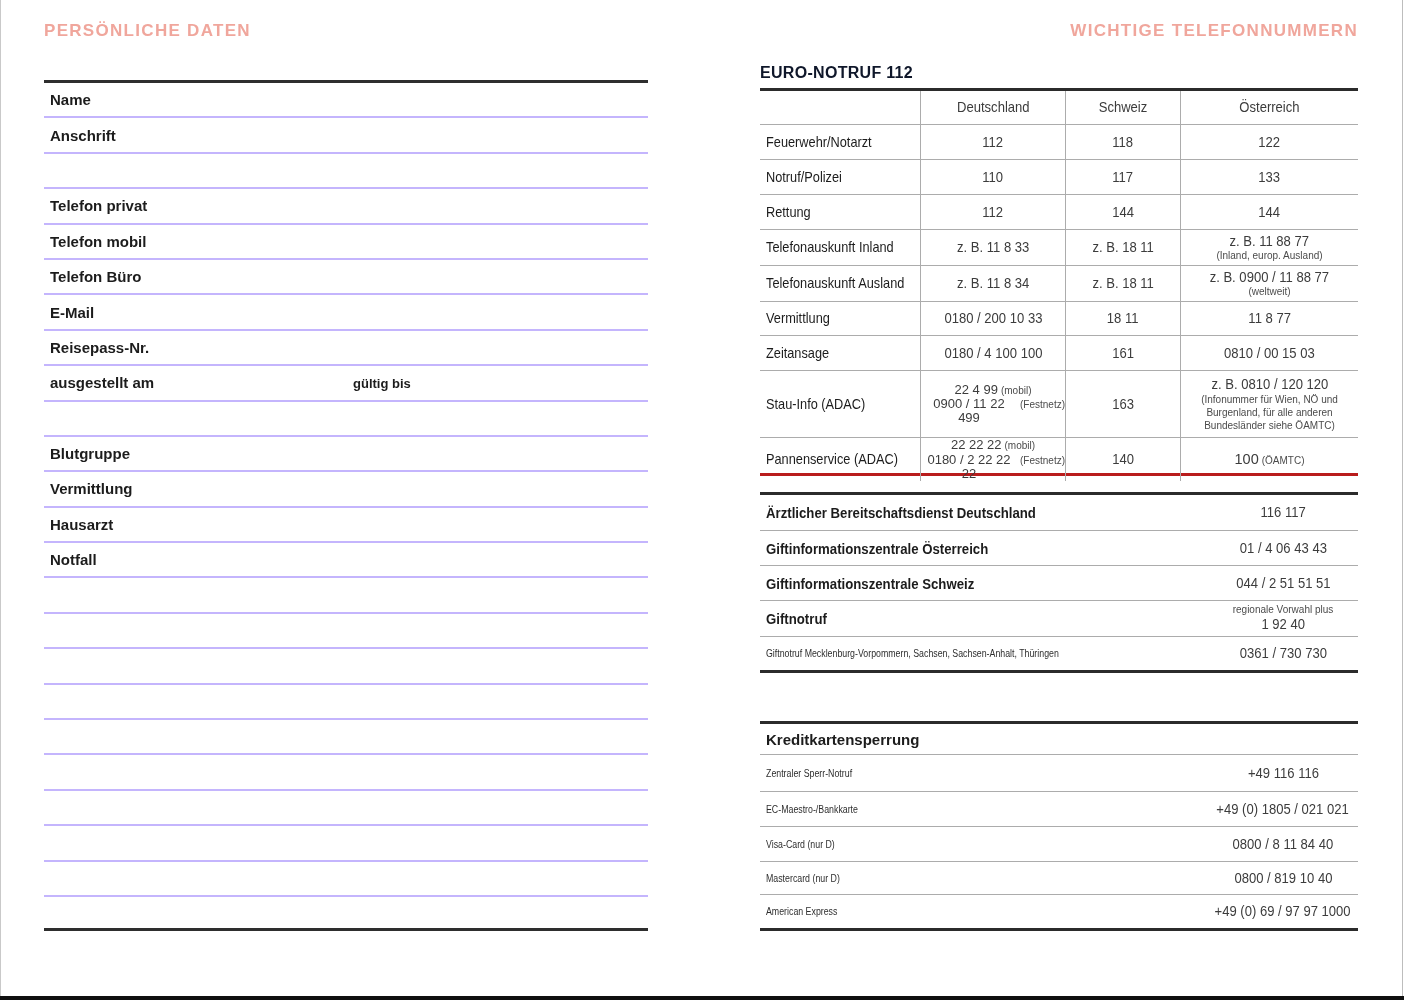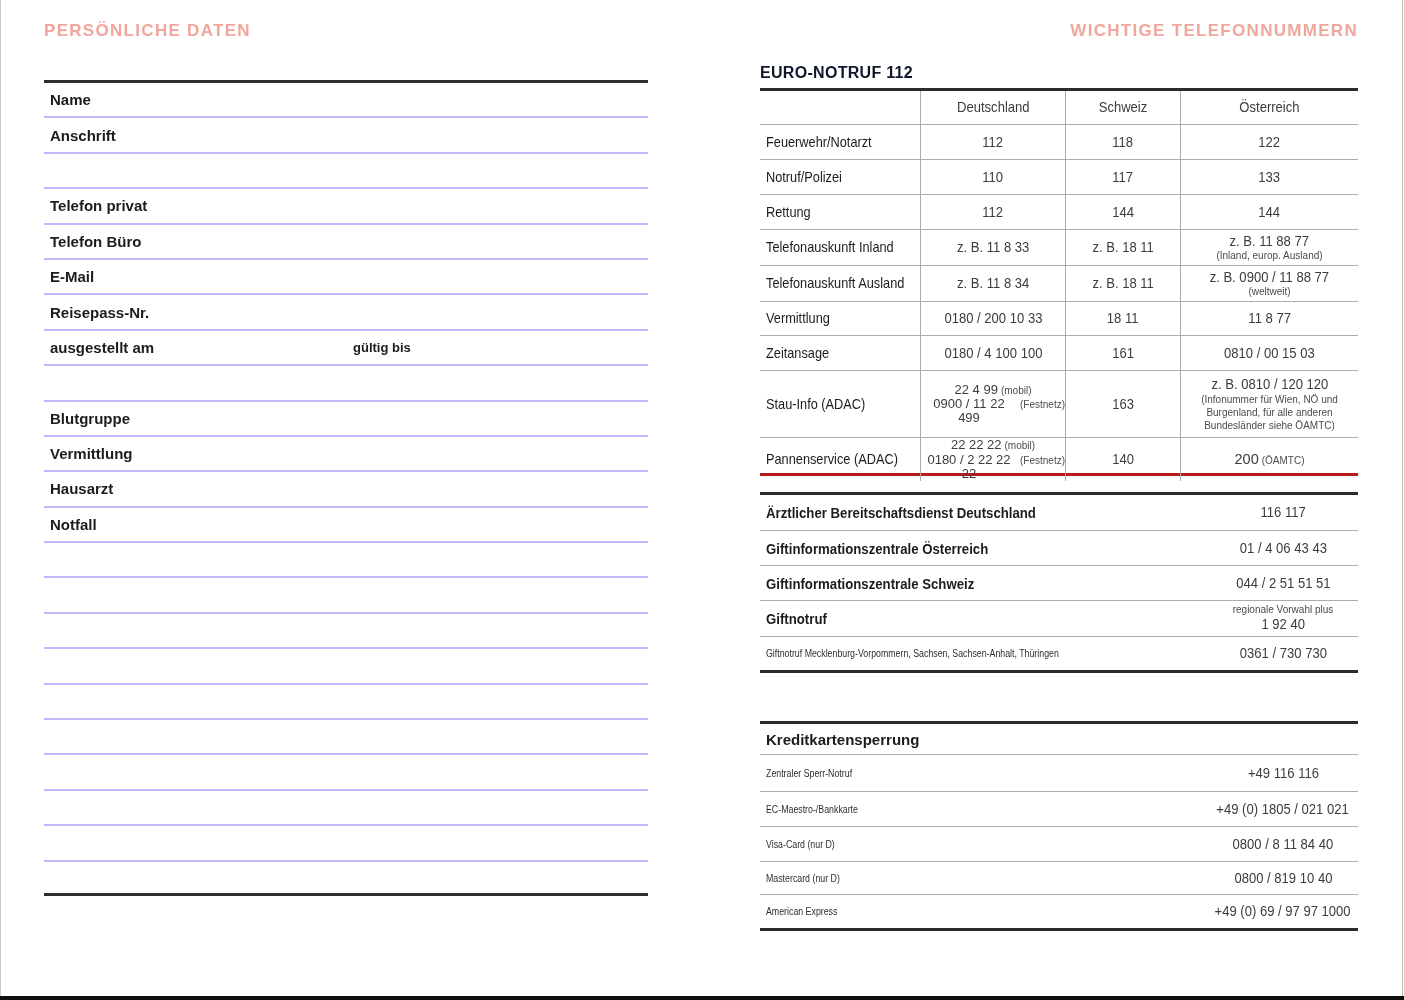--- a/index.html
+++ b/index.html
@@ -121,20 +121,23 @@
     <div class="form-row">
         <span class="lbl">Anschrift</span>
       </div>
     <div class="form-row">
         <span class="lbl"></span>
       </div>
     <div class="form-row">
         <span class="lbl">Telefon privat</span>
       </div>
     <div class="form-row">
+        <span class="lbl">Telefon mobil</span>
+      </div>
+    <div class="form-row">
         <span class="lbl">Telefon Büro</span>
       </div>
     <div class="form-row">
         <span class="lbl">E-Mail</span>
       </div>
     <div class="form-row">
         <span class="lbl">Reisepass-Nr.</span>
       </div>
     <div class="form-row">
       <span class="lbl">ausgestellt am</span>
@@ -330,21 +333,21 @@
         <span class="dline">
             <span>0180 / 2 22 22 22</span>
             <span class="note">(Festnetz)</span>
           </span>
       </div>
       <div class="tcell">
           <span class="cond-c">140</span>
         </div>
       <div class="tcell">
         <span class="inline-pair">
-            <span>200</span>
+            <span>100</span>
             <span class="note">(ÖAMTC)</span>
           </span>
       </div>
     </div>
   </div>
 
   <div id="hotlines-section" class="section">
     <div class="srow h36">
       <span class="slabel"><span class="cond-l">Ärztlicher Bereitschaftsdienst Deutschland</span></span>
       <span class="svalue">

